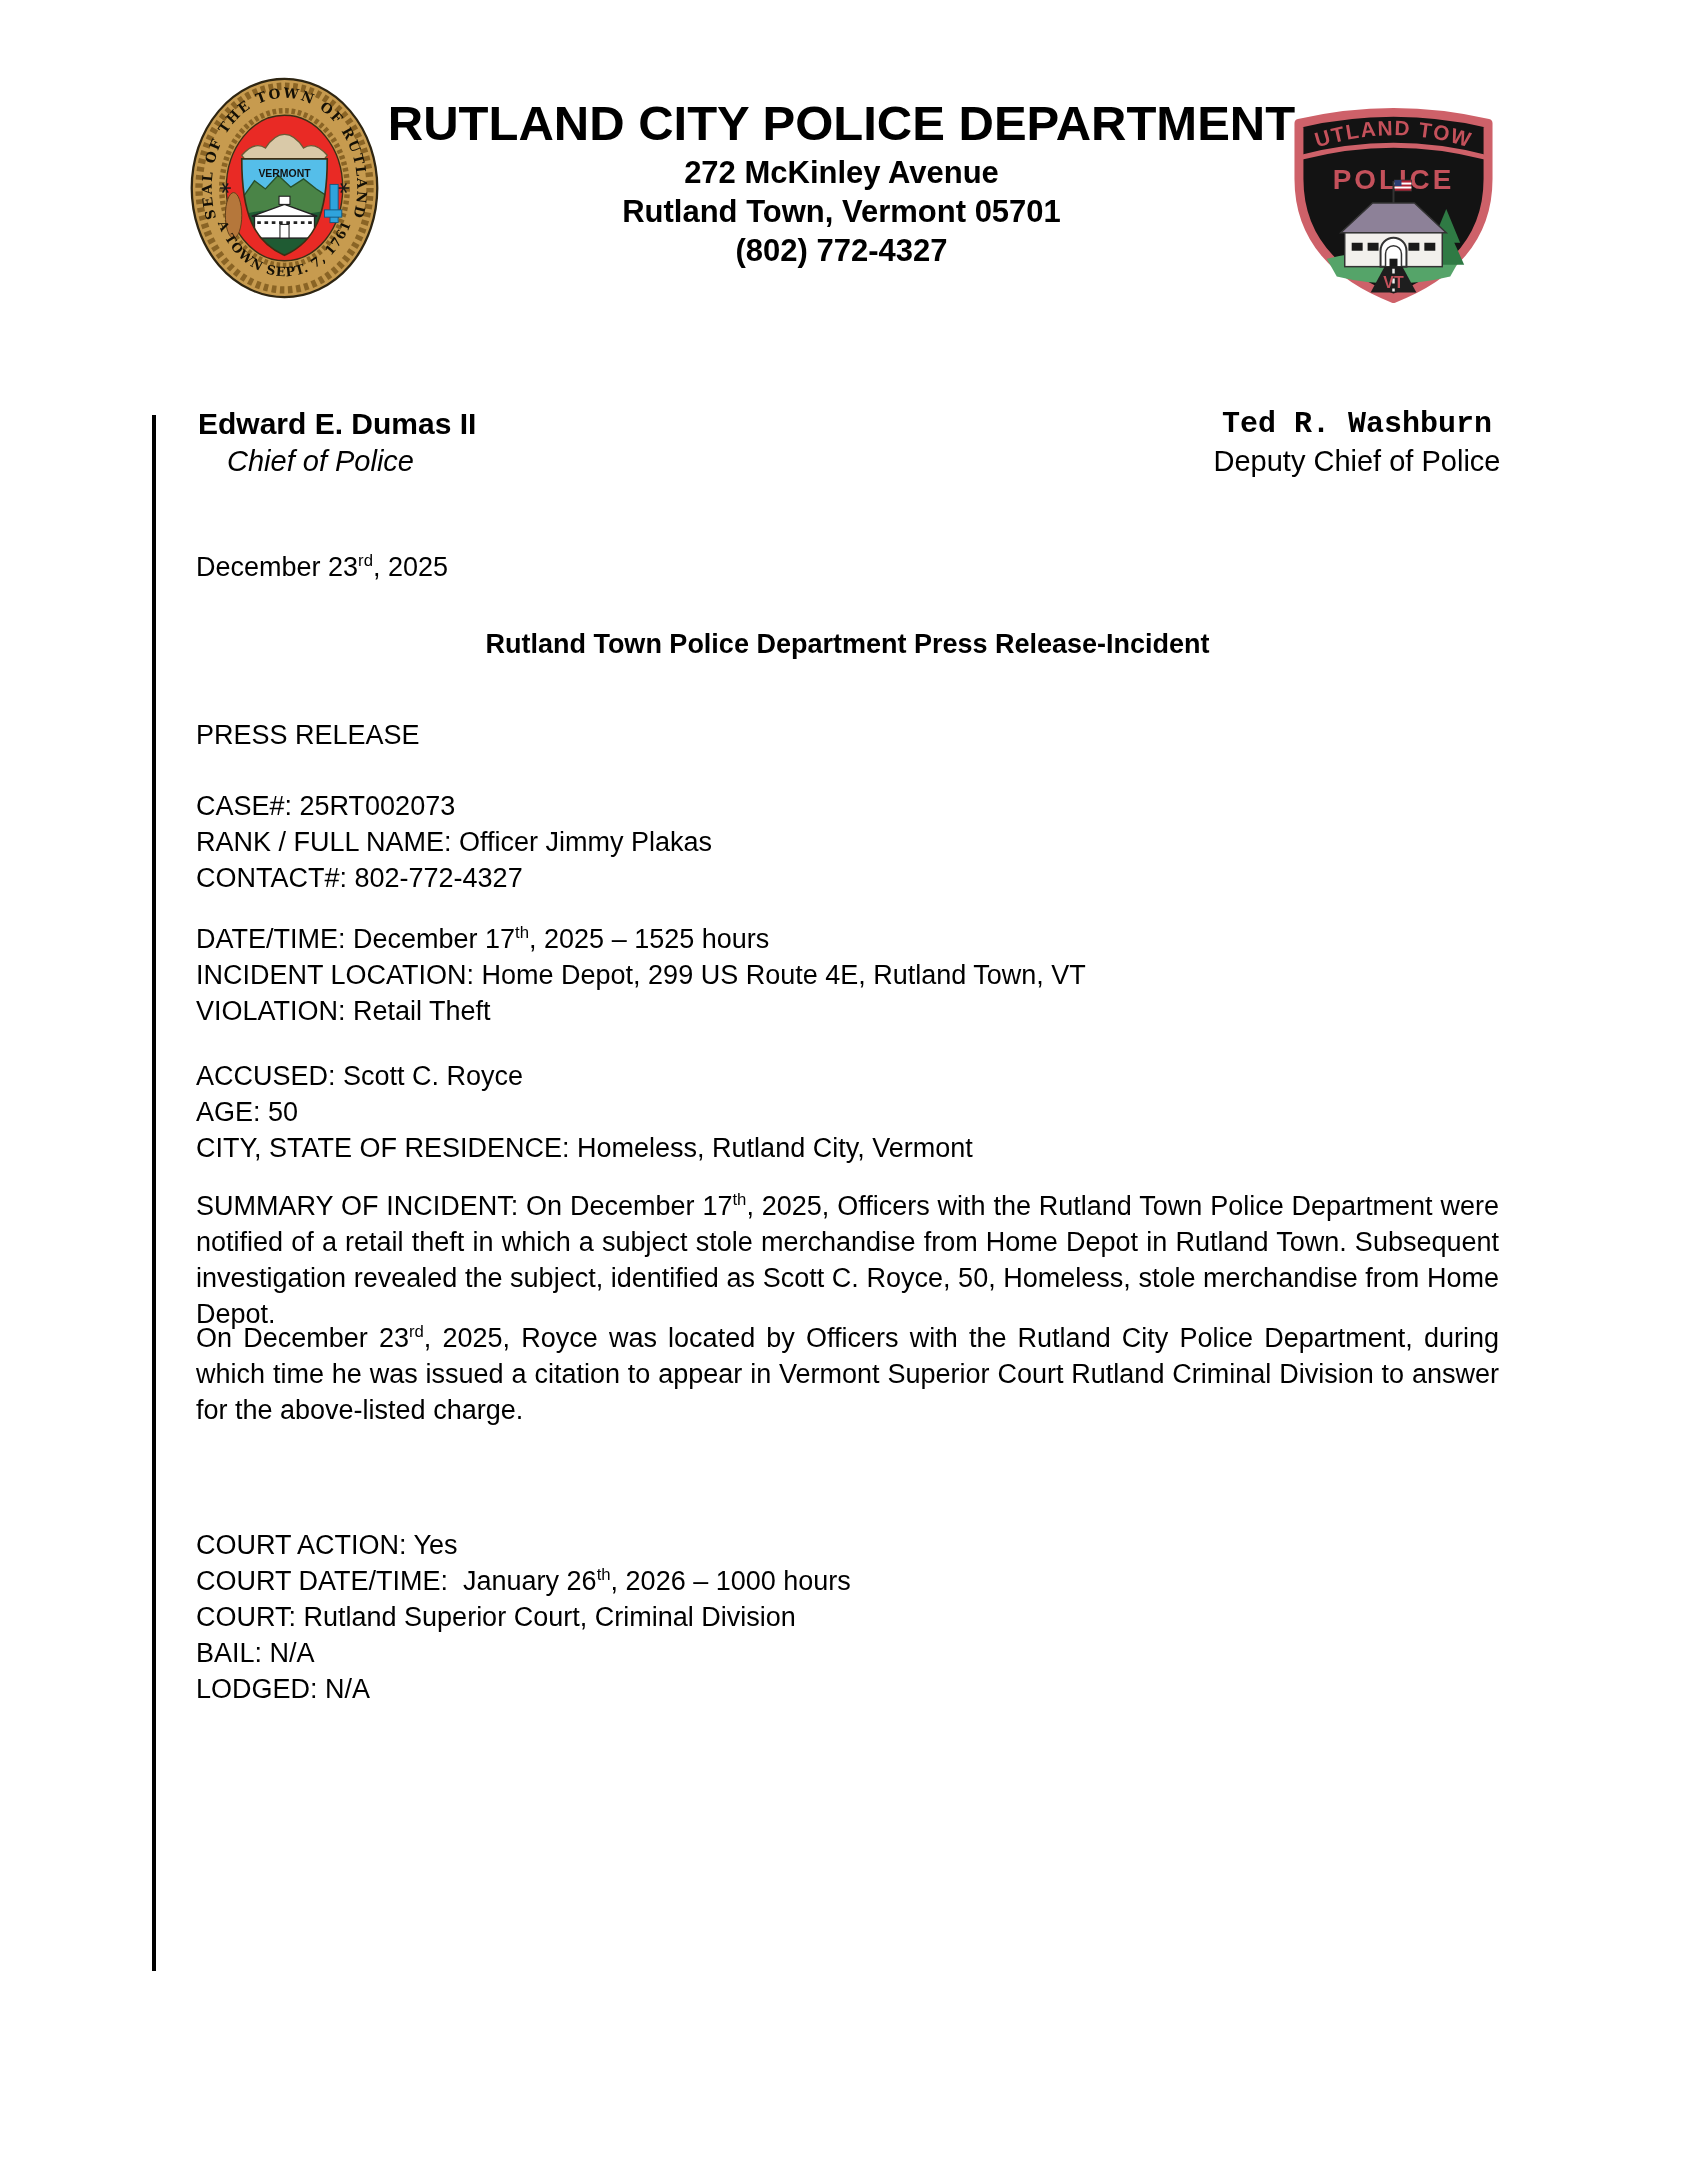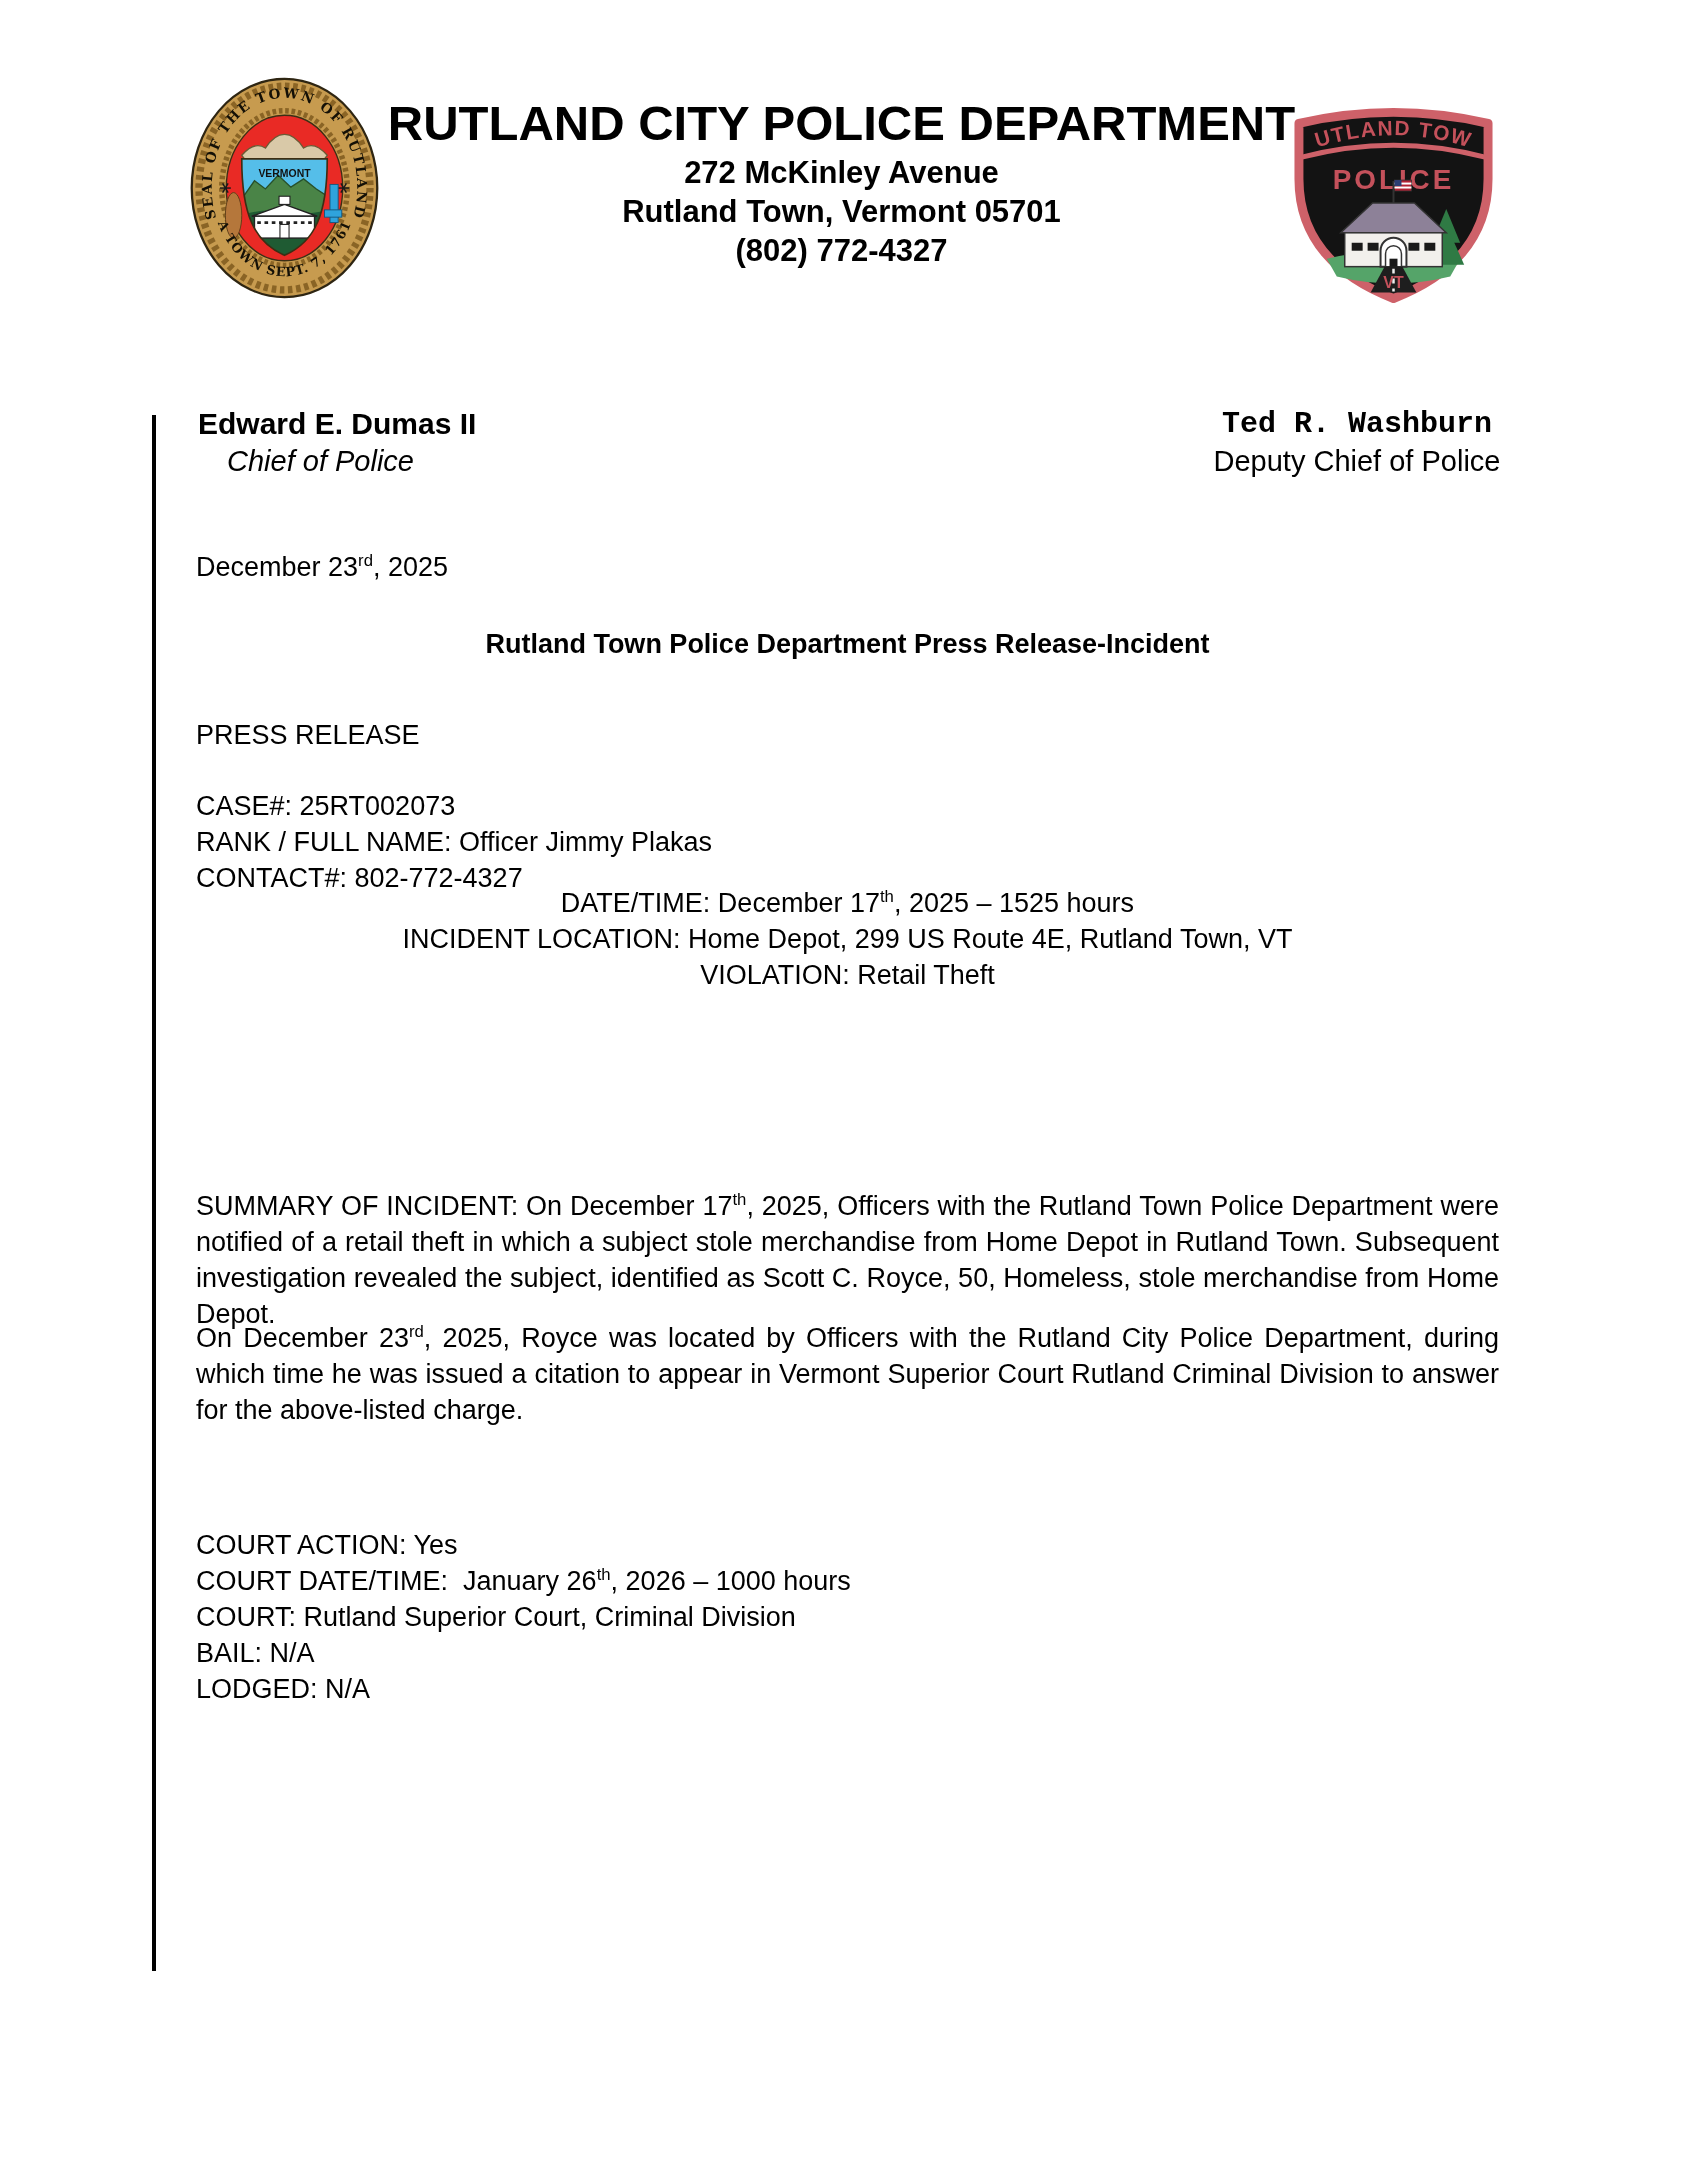--- a/index.html
+++ b/index.html
@@ -36,21 +36,21 @@
   .content-block { position: absolute; left: 196px; width: 1303px; }
   .line { font-size: 27px; line-height: 36px; white-space: pre-wrap; }
   .para { font-size: 27px; line-height: 36px; text-align: justify; white-space: pre-wrap; }
   .centered-bold { text-align: center; font-weight: bold; }
   .sup { font-size: 0.62em; vertical-align: super; line-height: 0; margin-top: 20px; }
 
   .blk-date        { top: 549px; }
   .blk-heading     { top: 626px; }
   .blk-press       { top: 717px; }
   .blk-idblock     { top: 788px; }
-  .blk-incident    { top: 885px; text-align: center; }
+  .blk-incident    { top: 921px; }
   .blk-accused     { top: 1058px; }
   .blk-summary     { top: 1188px; }
   .blk-followup    { top: 1320px; }
   .blk-court       { top: 1527px; }
 </style>
 </head>
 <body>
 
 <div class="page">
 
@@ -178,20 +178,25 @@
     <div class="line">RANK / FULL NAME: Officer Jimmy Plakas</div>
     <div class="line">CONTACT#: 802-772-4327</div>
   </div>
 
   <div class="content-block blk-incident">
     <div class="line"><span>DATE/TIME: December 17</span><span class="sup">th</span><span>, 2025 – 1525 hours</span></div>
     <div class="line">INCIDENT LOCATION: Home Depot, 299 US Route 4E, Rutland Town, VT</div>
     <div class="line">VIOLATION: Retail Theft</div>
   </div>
 
+  <div class="content-block blk-accused">
+    <div class="line">ACCUSED: Scott C. Royce</div>
+    <div class="line">AGE: 50</div>
+    <div class="line">CITY, STATE OF RESIDENCE: Homeless, Rutland City, Vermont</div>
+  </div>
 
   <div class="content-block blk-summary para"><span>SUMMARY OF INCIDENT: On December 17</span><span class="sup">th</span><span>, 2025, Officers with the Rutland Town Police Department were notified of a retail theft in which a subject stole merchandise from Home Depot in Rutland Town. Subsequent investigation revealed the subject, identified as Scott C. Royce, 50, Homeless, stole merchandise from Home Depot.</span></div>
 
   <div class="content-block blk-followup para"><span>On December 23</span><span class="sup">rd</span><span>, 2025, Royce was located by Officers with the Rutland City Police Department, during which time he was issued a citation to appear in Vermont Superior Court Rutland Criminal Division to answer for the above-listed charge.</span></div>
 
   <div class="content-block blk-court">
     <div class="line">COURT ACTION: Yes</div>
     <div class="line"><span>COURT DATE/TIME:  January 26</span><span class="sup">th</span><span>, 2026 – 1000 hours</span></div>
     <div class="line">COURT: Rutland Superior Court, Criminal Division</div>
     <div class="line">BAIL: N/A</div>

